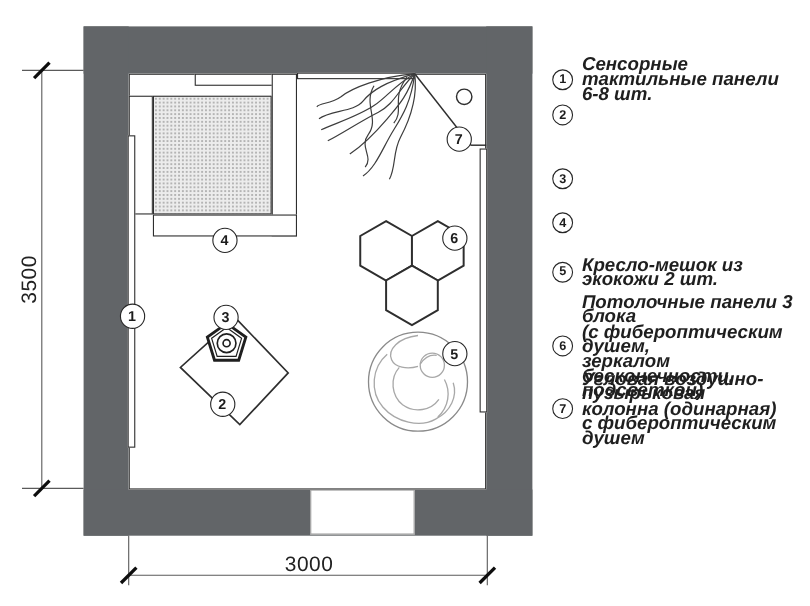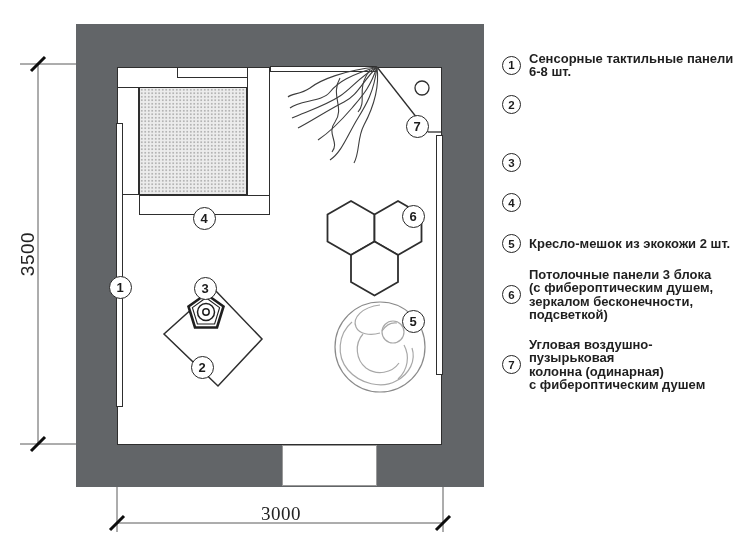--- a/index.html
+++ b/index.html
@@ -32,22 +32,23 @@
   .legend-item{
     position:absolute;left:502px;display:flex;align-items:center;gap:8px;z-index:50;
   }
   .legend-circle{
     flex:0 0 auto;width:19px;height:19px;border-radius:50%;background:#fff;
     border:1.5px solid #262626;box-sizing:border-box;
     display:flex;align-items:center;justify-content:center;
     font-size:11.5px;font-weight:700;color:#1c1c1c;
   }
   .legend-text{
-    font-size:13px;line-height:13.4px;font-weight:700;color:#1f1f1f;
+    font-size:17px;line-height:13.4px;font-weight:700;color:#1f1f1f;
     white-space:pre-line;
+    font-style:italic;
   }
 </style>
 </head>
 <body>
 
 <div id="canvas">
 
   <div class="wall" style="left:76px;top:24px;width:408px;height:43px;"></div>
   <div class="wall" style="left:76px;top:24px;width:41px;height:463px;"></div>
   <div class="wall" style="left:442px;top:24px;width:42px;height:463px;"></div>
@@ -148,21 +149,21 @@
       <span>5</span>
     </div>
   <div class="marker" style="left:401.5px;top:204.5px;">
       <span>6</span>
     </div>
   <div class="marker" style="left:405.5px;top:114.5px;">
       <span>7</span>
     </div>
 
   <div class="dim-text vert" style="left:-1px;top:244px;width:56px;height:20px;">3500</div>
-  <div class="dim-text" style="left:241px;top:503px;width:80px;height:18px;font-family:Liberation Serif, serif;">3000</div>
+  <div class="dim-text" style="left:241px;top:503px;width:80px;height:18px;">3000</div>
 
   <div class="legend-item" style="top:52px;">
     <div class="legend-circle">
         <span>1</span>
       </div>
     <div class="legend-text">Сенсорные тактильные панели
 6-8 шт.</div>
   </div>
   <div class="legend-item" style="top:95px;">
     <div class="legend-circle">

